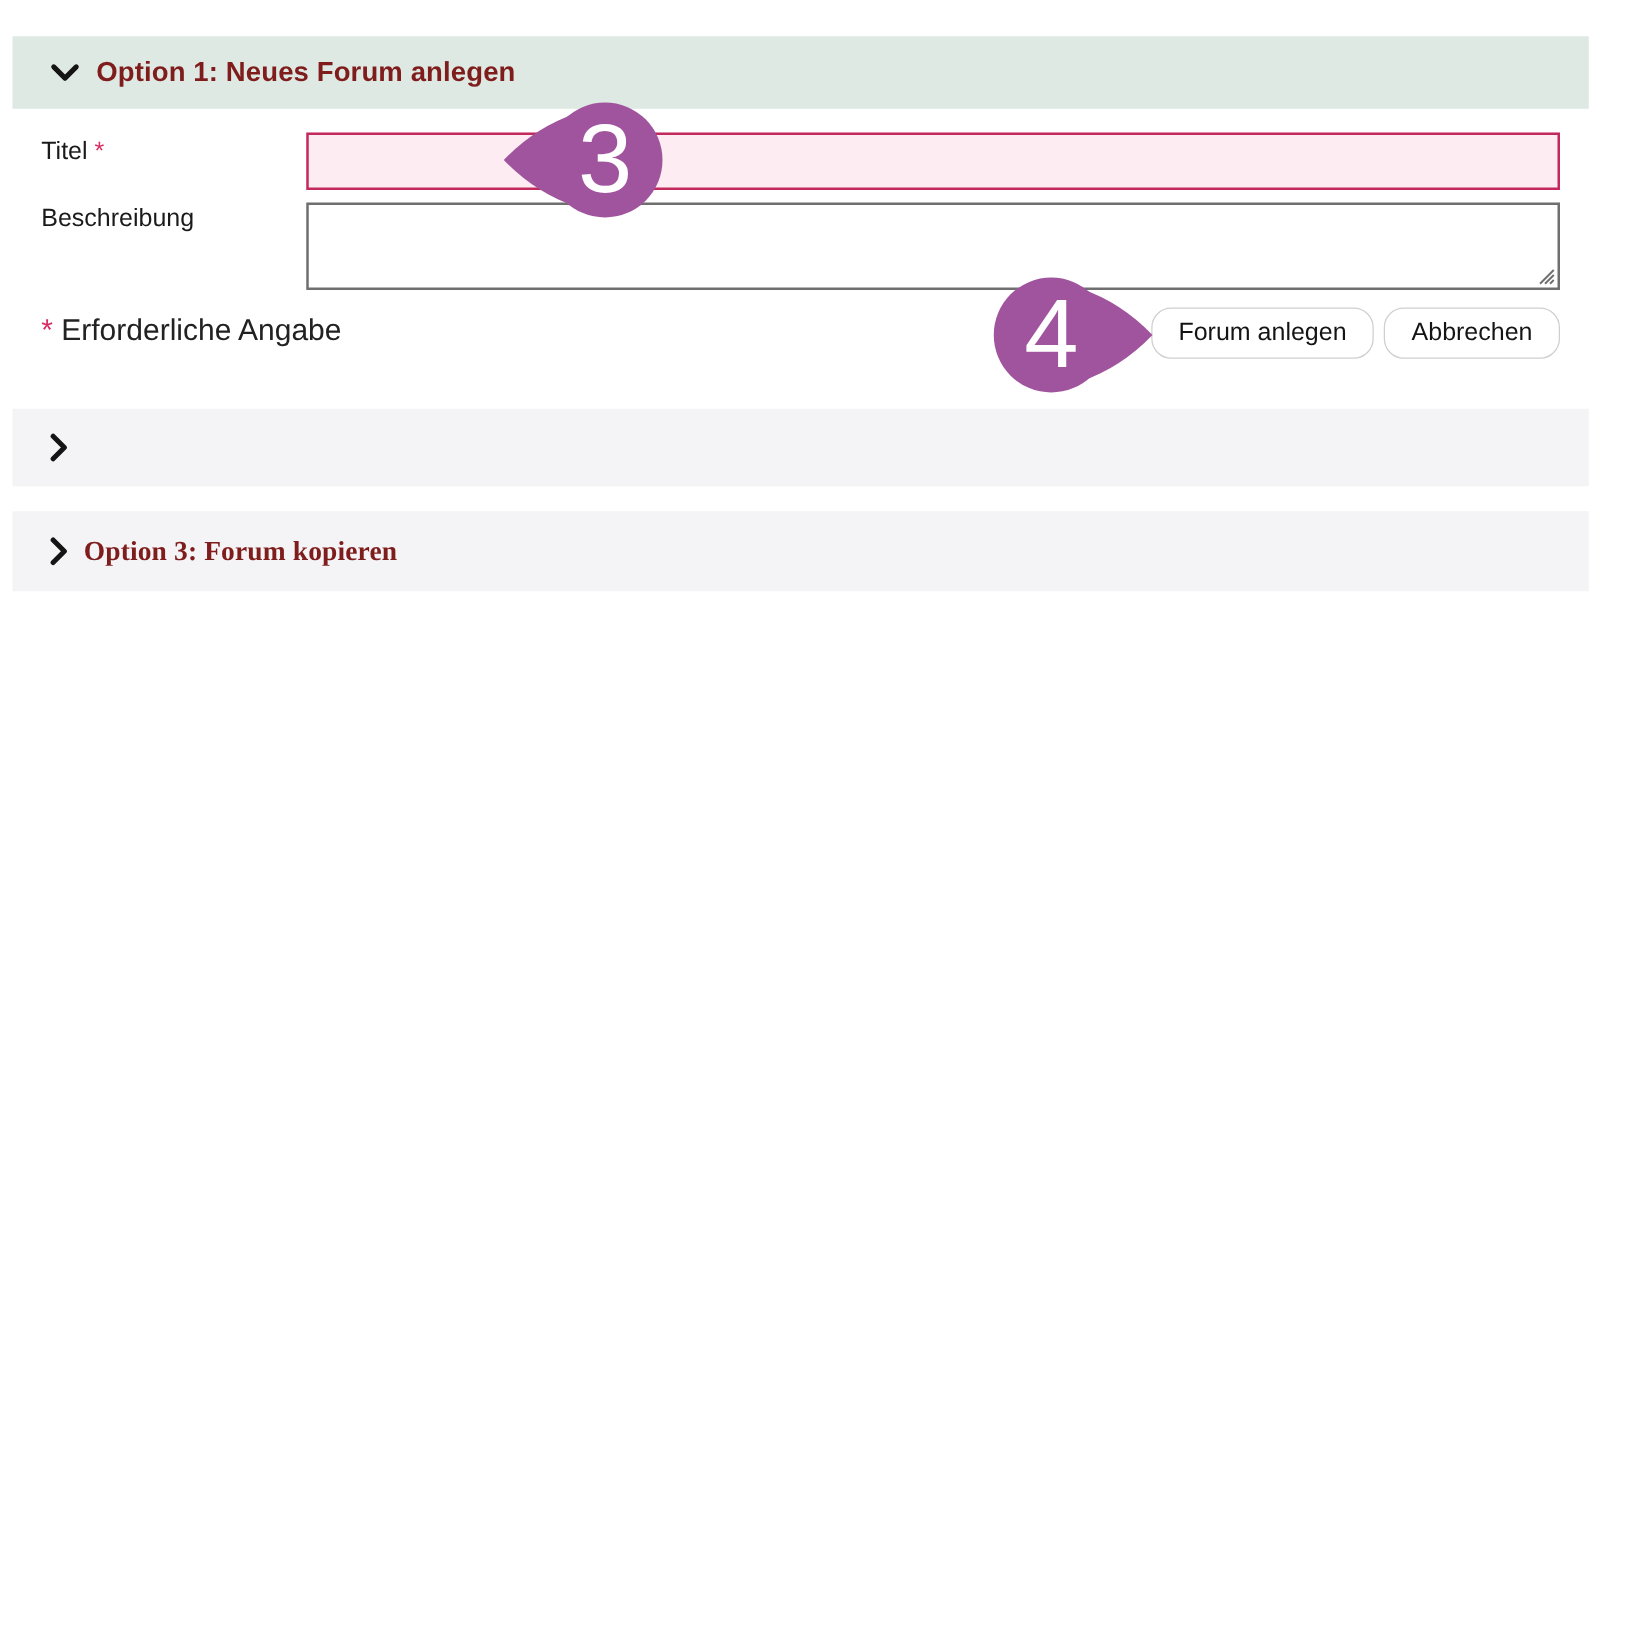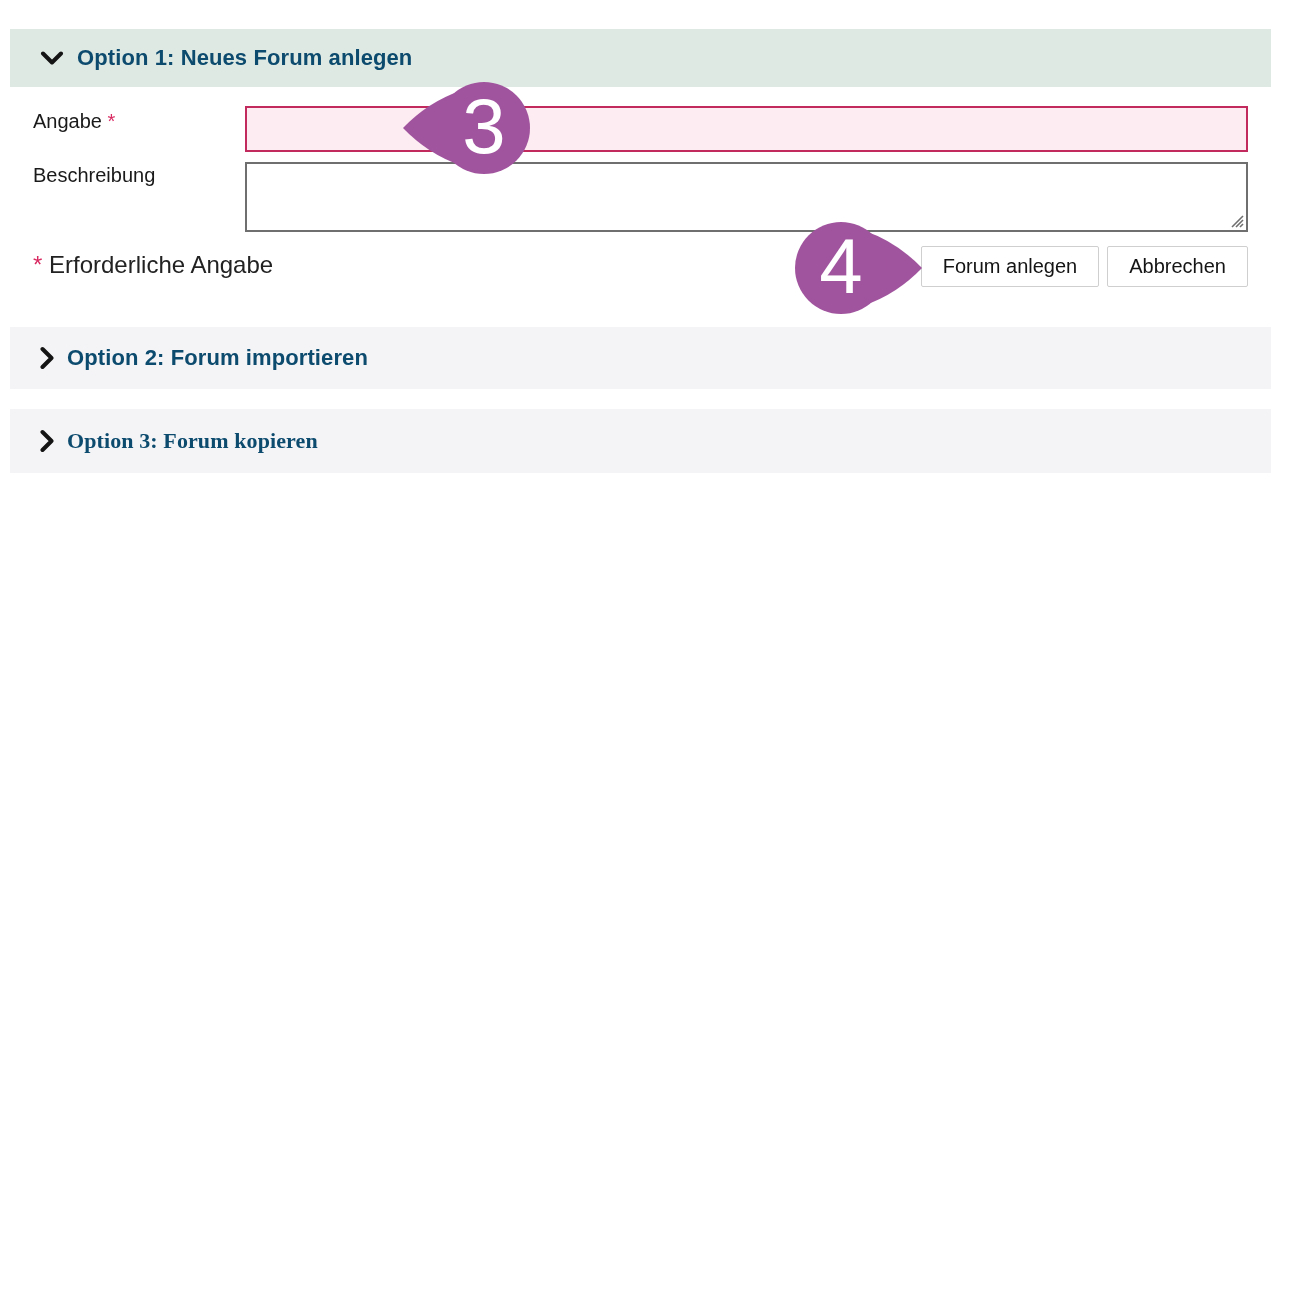--- a/index.html
+++ b/index.html
@@ -13,21 +13,21 @@
   }
   
   .band{
     position:absolute;left:10px;width:1261px;
     display:flex;align-items:center;
     padding-left:30px;box-sizing:border-box;gap:13px;
   }
   .band-open{top:29px;height:58px;background:#dfe9e3;}
   .band-2{top:327px;height:62px;background:#f4f4f6;}
   .band-3{top:409px;height:64px;background:#f4f4f6;font-family:Liberation Serif, serif;}
-  .band-title{font-size:22px;font-weight:bold;color:#0c4a6e;letter-spacing:.1px;}
+  .band-title{font-size:22px;font-weight:bold;color:#7f1d1d;letter-spacing:.1px;}
   .chev{flex:0 0 auto;display:block;}
 
   
   .field-label{
     position:absolute;left:33px;font-size:20px;color:#1a1a1a;
   }
   .req-star{color:#d92a62;}
 
   
   .title-input{
@@ -50,21 +50,21 @@
   .footnote{
     position:absolute;left:33px;top:251px;font-size:24px;color:#222222;
   }
 
   
   .btn-row{
     position:absolute;top:246px;right:52px;display:flex;gap:8px;
   }
   .btn{
     height:41px;padding:0 21px;background:#ffffff;
-    border:1px solid #cfcfcf;border-radius:2px;
+    border:1px solid #cfcfcf;border-radius:16px;
     font-family:"Liberation Sans",sans-serif;font-size:20px;color:#141414;
     display:flex;align-items:center;cursor:pointer;white-space:nowrap;
   }
 
   
   .marker{position:absolute;width:130px;height:96px;z-index:20;pointer-events:none;}
   .marker svg{position:absolute;inset:0;}
   .marker .digit{
     position:absolute;top:50%;transform:translate(-50%,-52%);
     color:#ffffff;font-size:78px;font-weight:400;line-height:1;
@@ -81,21 +81,21 @@
 <div id="screen">
 
   <div class="band band-open">
     <svg class="chev" width="24" height="14" viewBox="0 0 24 14">
       <path d="M3 2.5 L12 11.5 L21 2.5" fill="none" stroke="#141414" stroke-width="4" stroke-linecap="round" stroke-linejoin="round"></path>
     </svg>
     <span class="band-title">Option 1: Neues Forum anlegen</span>
   </div>
 
   <div class="field-label" style="top:110px;">
-    <span>Angabe</span>
+    <span>Titel</span>
     <span class="req-star">*</span>
   </div>
   <input class="title-input" type="text" value="" style="">
 
   <div class="field-label" style="top:164px;text-align:center;">
     <span>Beschreibung</span>
   </div>
   <div class="desc-wrap">
     <textarea class="desc-textarea" style=""></textarea>
     <svg class="resize-grip" width="15" height="15" viewBox="0 0 15 15">
@@ -114,21 +114,20 @@
 
   <div class="btn-row">
     <button class="btn">Forum anlegen</button>
     <button class="btn">Abbrechen</button>
   </div>
 
   <div class="band band-2">
     <svg class="chev" width="14" height="24" viewBox="0 0 14 24">
       <path d="M2.5 3 L11.5 12 L2.5 21" fill="none" stroke="#141414" stroke-width="4" stroke-linecap="round" stroke-linejoin="round"></path>
     </svg>
-    <span class="band-title">Option 2: Forum importieren</span>
   </div>
 
   <div class="band band-3">
     <svg class="chev" width="14" height="24" viewBox="0 0 14 24">
       <path d="M2.5 3 L11.5 12 L2.5 21" fill="none" stroke="#141414" stroke-width="4" stroke-linecap="round" stroke-linejoin="round"></path>
     </svg>
     <span class="band-title">Option 3: Forum kopieren</span>
   </div>
 
   <div class="marker" id="marker-3">

